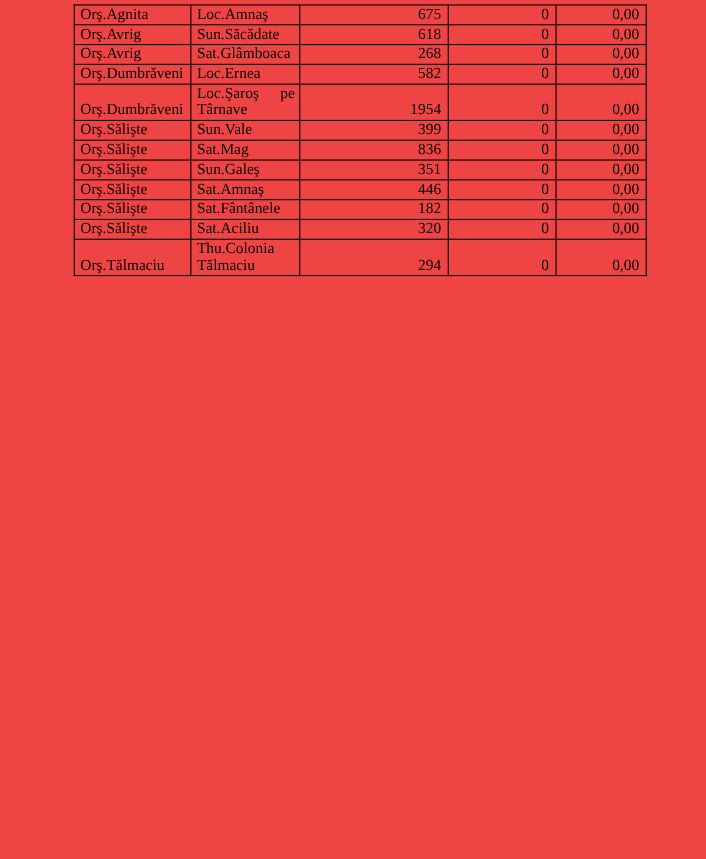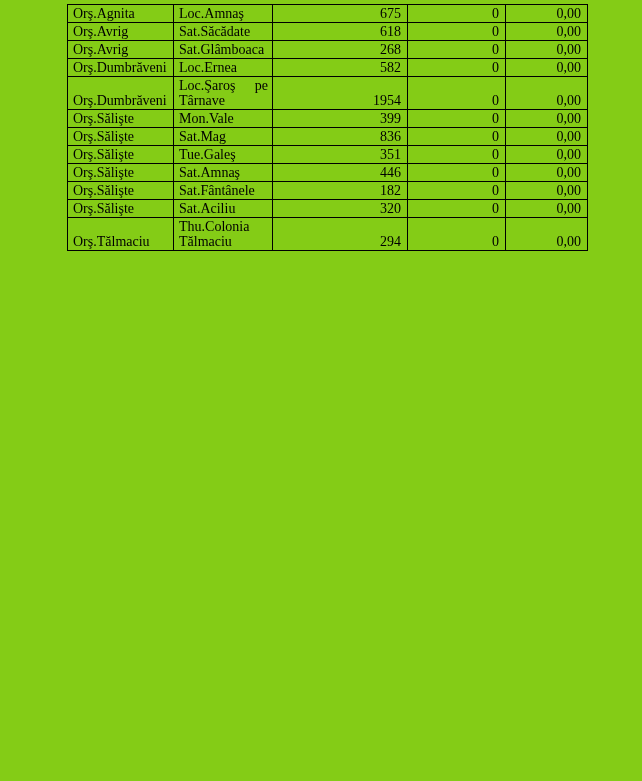--- a/index.html
+++ b/index.html
@@ -7,21 +7,21 @@
   body {
     width: 642px;
     height: 781px;
     font-family: "Liberation Serif", "DejaVu Serif", serif;
     color: #000000;
   }
   .page {
     position: relative;
     width: 642px;
     height: 781px;
-    background: #84cc16;
+    background: #ef4444;
     overflow: hidden;
   }
   table.data-table {
     position: absolute;
     left: 67px;
     top: 4px;
     width: 520px;
     border-collapse: collapse;
     table-layout: fixed;
   }
@@ -63,21 +63,21 @@
   <tr>
     <td class="text">Orş.Agnita</td>
     <td class="text">Loc.Amnaş</td>
     <td class="num">675</td>
     <td class="num">0</td>
     <td class="num">0,00</td>
   </tr>
 
   <tr>
     <td class="text">Orş.Avrig</td>
-    <td class="text">Sat.Săcădate</td>
+    <td class="text">Sun.Săcădate</td>
     <td class="num">618</td>
     <td class="num">0</td>
     <td class="num">0,00</td>
   </tr>
 
   <tr>
     <td class="text">Orş.Avrig</td>
     <td class="text">Sat.Glâmboaca</td>
     <td class="num">268</td>
     <td class="num">0</td>
@@ -96,37 +96,37 @@
     <td class="text">Orş.Dumbrăveni</td>
     <td class="text">Loc.Şaroş pe Târnave</td>
     <td class="num">1954</td>
     <td class="num">0</td>
     <td class="num">0,00</td>
   </tr>
 
 
   <tr>
     <td class="text">Orş.Sălişte</td>
-    <td class="text">Mon.Vale</td>
+    <td class="text">Sun.Vale</td>
     <td class="num">399</td>
     <td class="num">0</td>
     <td class="num">0,00</td>
   </tr>
 
   <tr>
     <td class="text">Orş.Sălişte</td>
     <td class="text">Sat.Mag</td>
     <td class="num">836</td>
     <td class="num">0</td>
     <td class="num">0,00</td>
   </tr>
 
   <tr>
     <td class="text">Orş.Sălişte</td>
-    <td class="text">Tue.Galeş</td>
+    <td class="text">Sun.Galeş</td>
     <td class="num">351</td>
     <td class="num">0</td>
     <td class="num">0,00</td>
   </tr>
 
   <tr>
     <td class="text">Orş.Sălişte</td>
     <td class="text">Sat.Amnaş</td>
     <td class="num">446</td>
     <td class="num">0</td>

